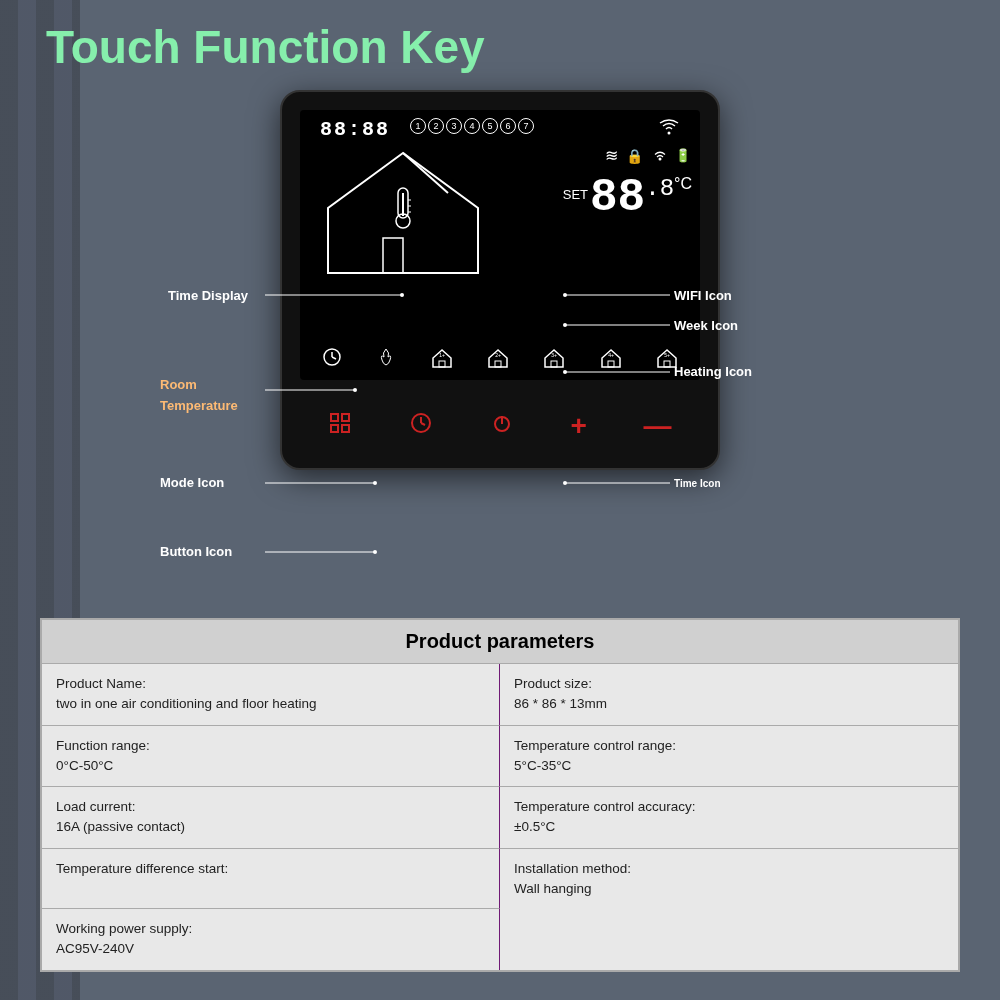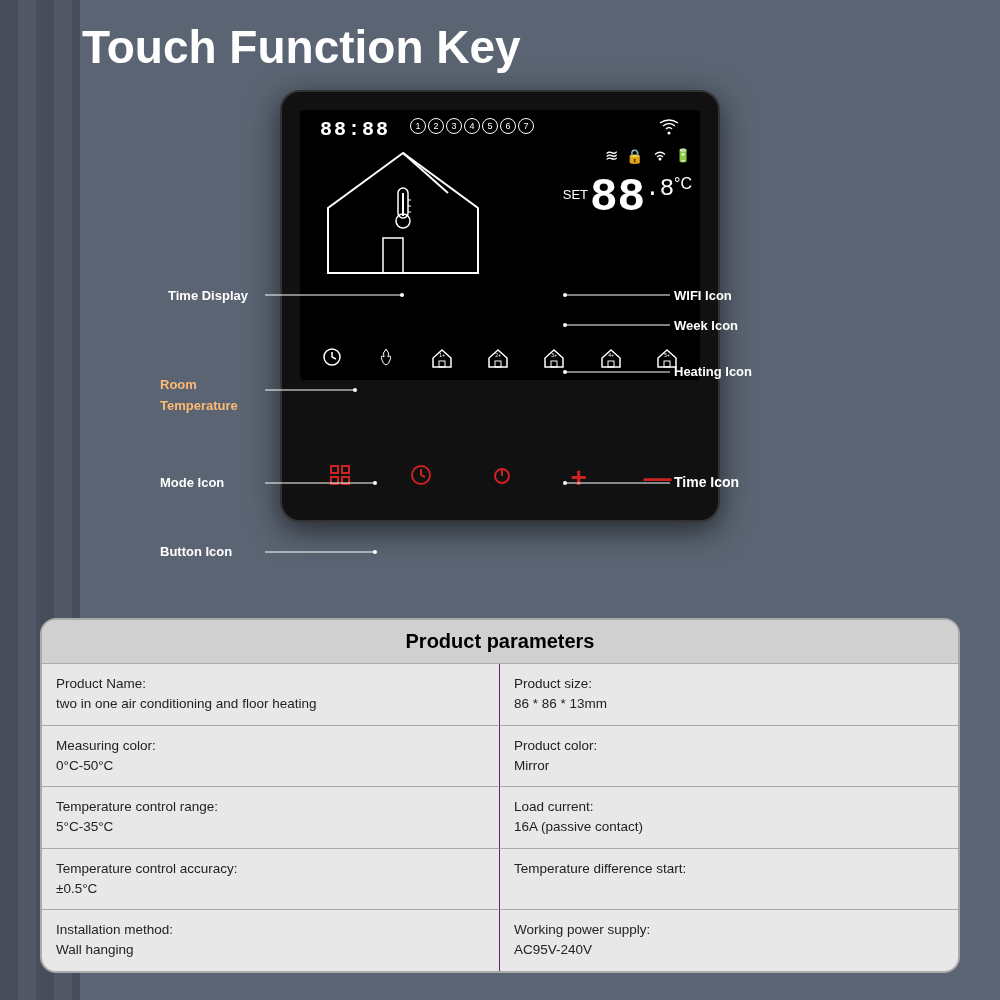--- a/index.html
+++ b/index.html
@@ -29,37 +29,37 @@
     .page-container {
       position: relative;
       width: 1000px;
       height: 1000px;
       padding: 20px 30px;
     }
 
     .page-title {
       font-size: 46px;
       font-weight: bold;
-      color: #ffffff;
+      color: #86efac;
       margin-bottom: 16px;
-      margin-left: 52px;
+      margin-left: 16px;
     }
 
     
     .device-section {
       display: flex;
       justify-content: center;
       position: relative;
       margin-bottom: 18px;
     }
 
     
     .thermostat {
       width: 440px;
-      height: 432px;
+      height: 380px;
       background: #111;
       border-radius: 20px;
       margin: 0 auto;
       position: relative;
       border: 2px solid #333;
       box-shadow: 0 8px 30px rgba(0,0,0,0.6);
       overflow: hidden;
     }
 
     
@@ -140,21 +140,21 @@
     .btn-icon {
       color: #cc2222;
       font-size: 24px;
       cursor: pointer;
     }
 
     
     .params-section {
       background: #e8e8e8;
       border: 2px solid #aaa;
-      border-radius: 16px;
+      border-radius: 0;
       overflow: hidden;
       margin: 0 10px;
     }
 
     .params-title {
       background: #d0d0d0;
       text-align: center;
       font-size: 20px;
       font-weight: bold;
       padding: 10px;
@@ -399,46 +399,42 @@
       <div style="position:absolute; top:196px; left:514px;">
         <span style="color:#fff; font-size:13px; font-weight:bold;">WIFI Icon</span>
       </div>
       <div style="position:absolute; top:226px; left:514px;">
         <span style="color:#fff; font-size:13px; font-weight:bold;">Week Icon</span>
       </div>
       <div style="position:absolute; top:272px; left:514px;">
         <span style="color:#fff; font-size:13px; font-weight:bold;">Heating Icon</span>
       </div>
       <div style="position:absolute; top:383px; left:514px;">
-        <span style="color:#fff; font-size:14px; font-weight:bold;">Time Icon</span>
+        <span style="color:#fff; font-size:10px; font-weight:bold;">Time Icon</span>
       </div>
 
     </div>
   </div>
 
   <div class="params-section">
     <div class="params-title">Product parameters</div>
     <div class="params-grid">
 
       <div class="param-cell">
         <div class="param-key">Product Name:</div>
         <div class="param-val">two in one air conditioning and floor heating</div>
       </div>
       <div class="param-cell">
         <div class="param-key">Product size:</div>
         <div class="param-val">86 * 86 * 13mm</div>
       </div>
 
       <div class="param-cell">
-        <div class="param-key">Measuring color:</div>
+        <div class="param-key">Function range:</div>
         <div class="param-val">0°C-50°C</div>
-      </div>
-      <div class="param-cell">
-        <div class="param-key">Product color:</div>
-        <div class="param-val">Mirror</div>
       </div>
 
       <div class="param-cell">
         <div class="param-key">Temperature control range:</div>
         <div class="param-val">5°C-35°C</div>
       </div>
       <div class="param-cell">
         <div class="param-key">Load current:</div>
         <div class="param-val">16A (passive contact)</div>
       </div>

